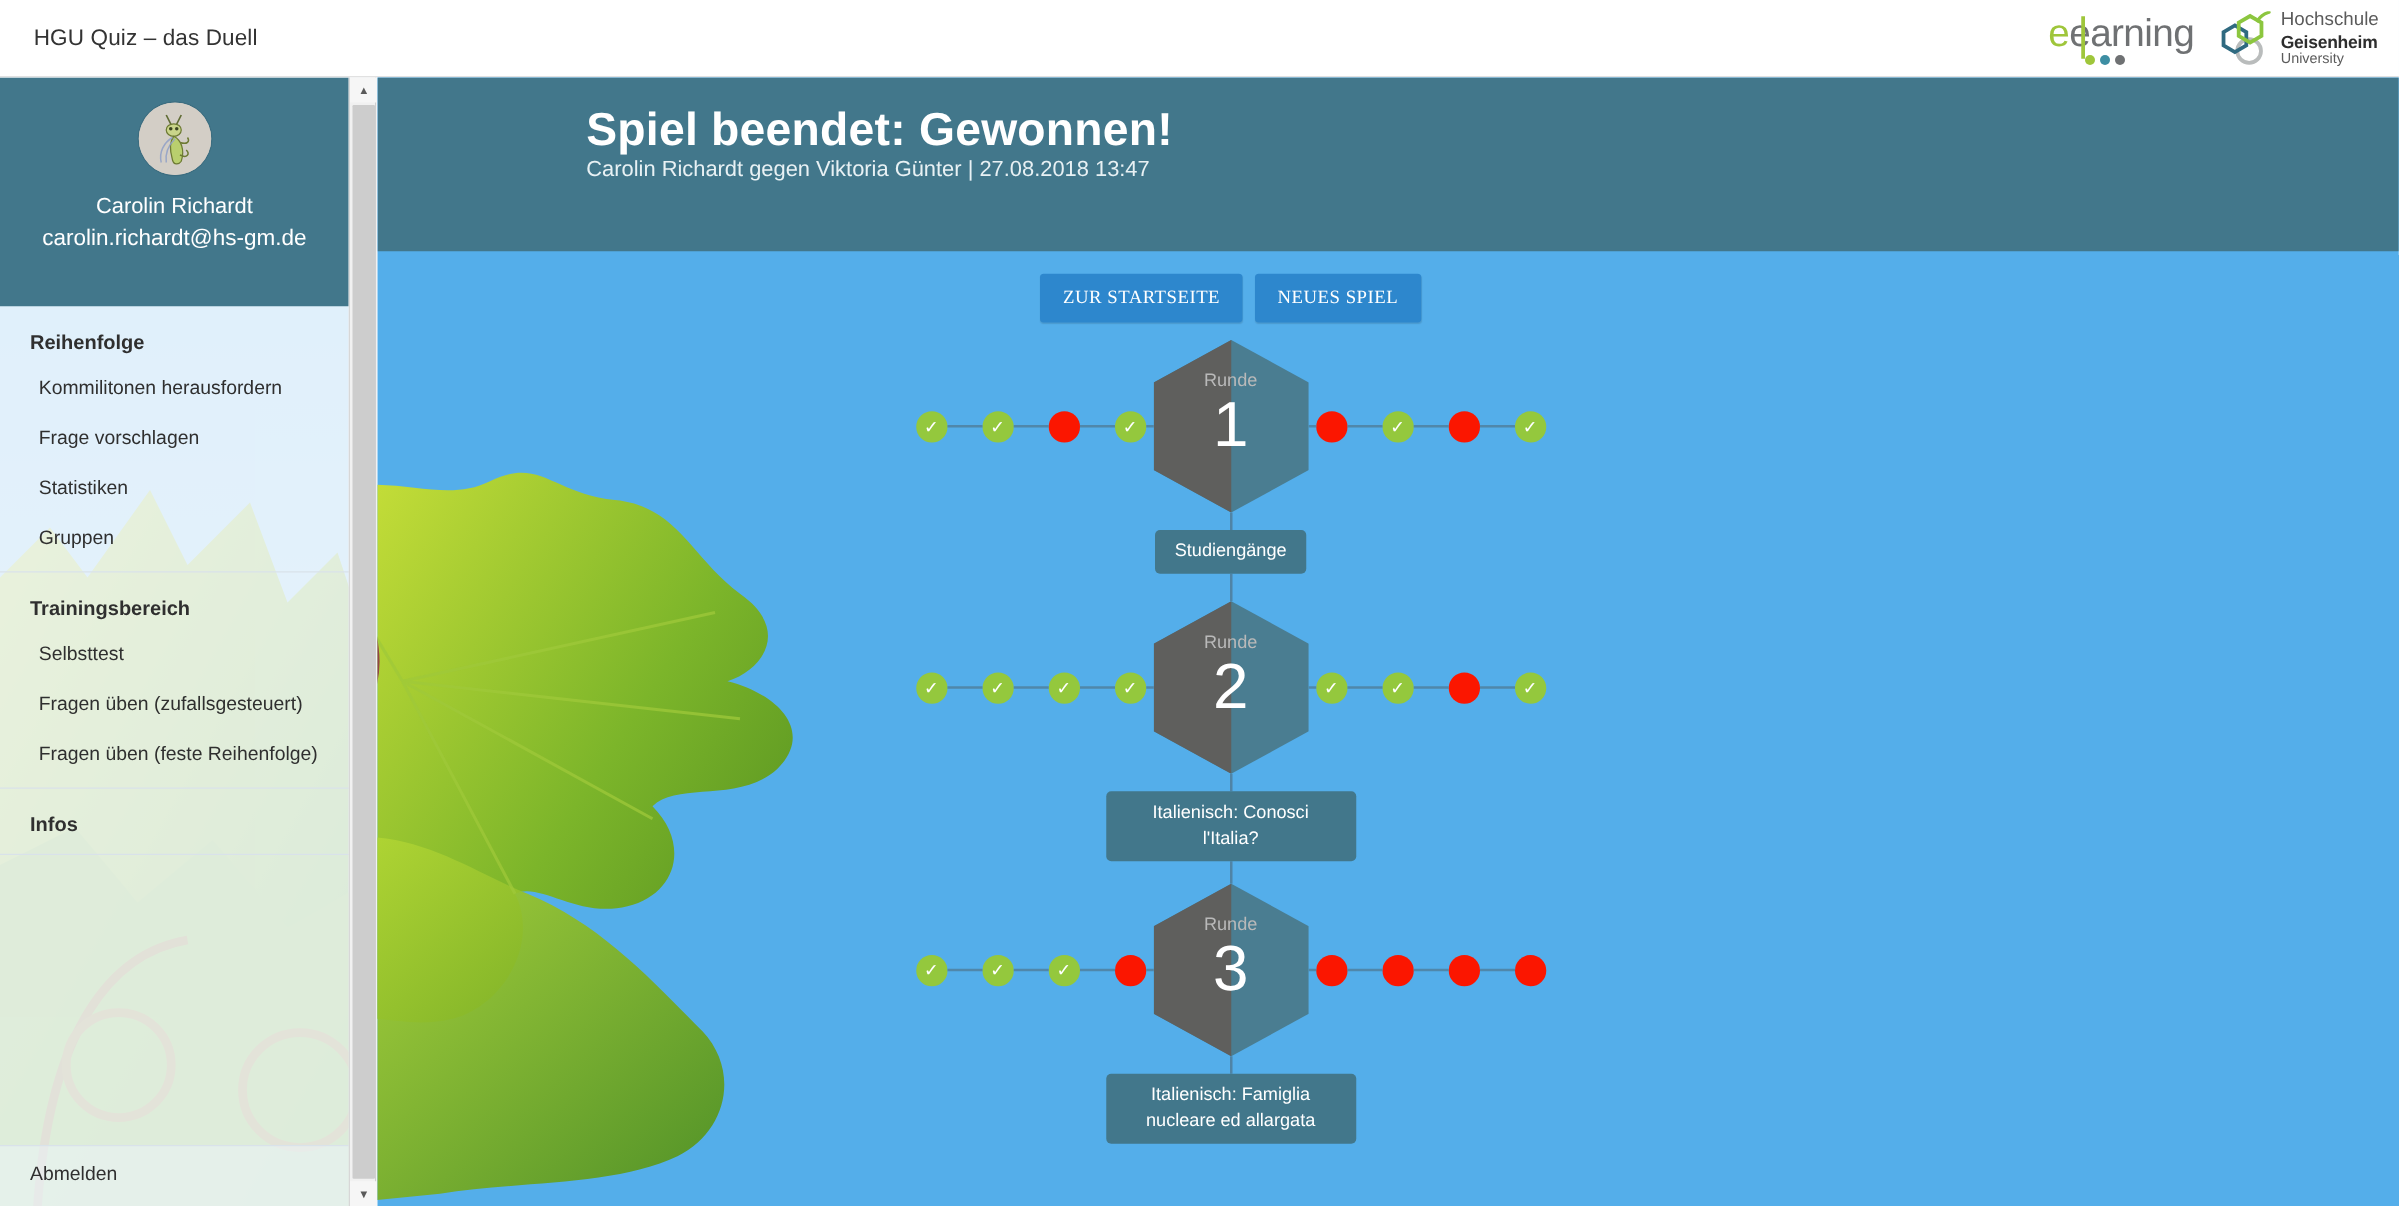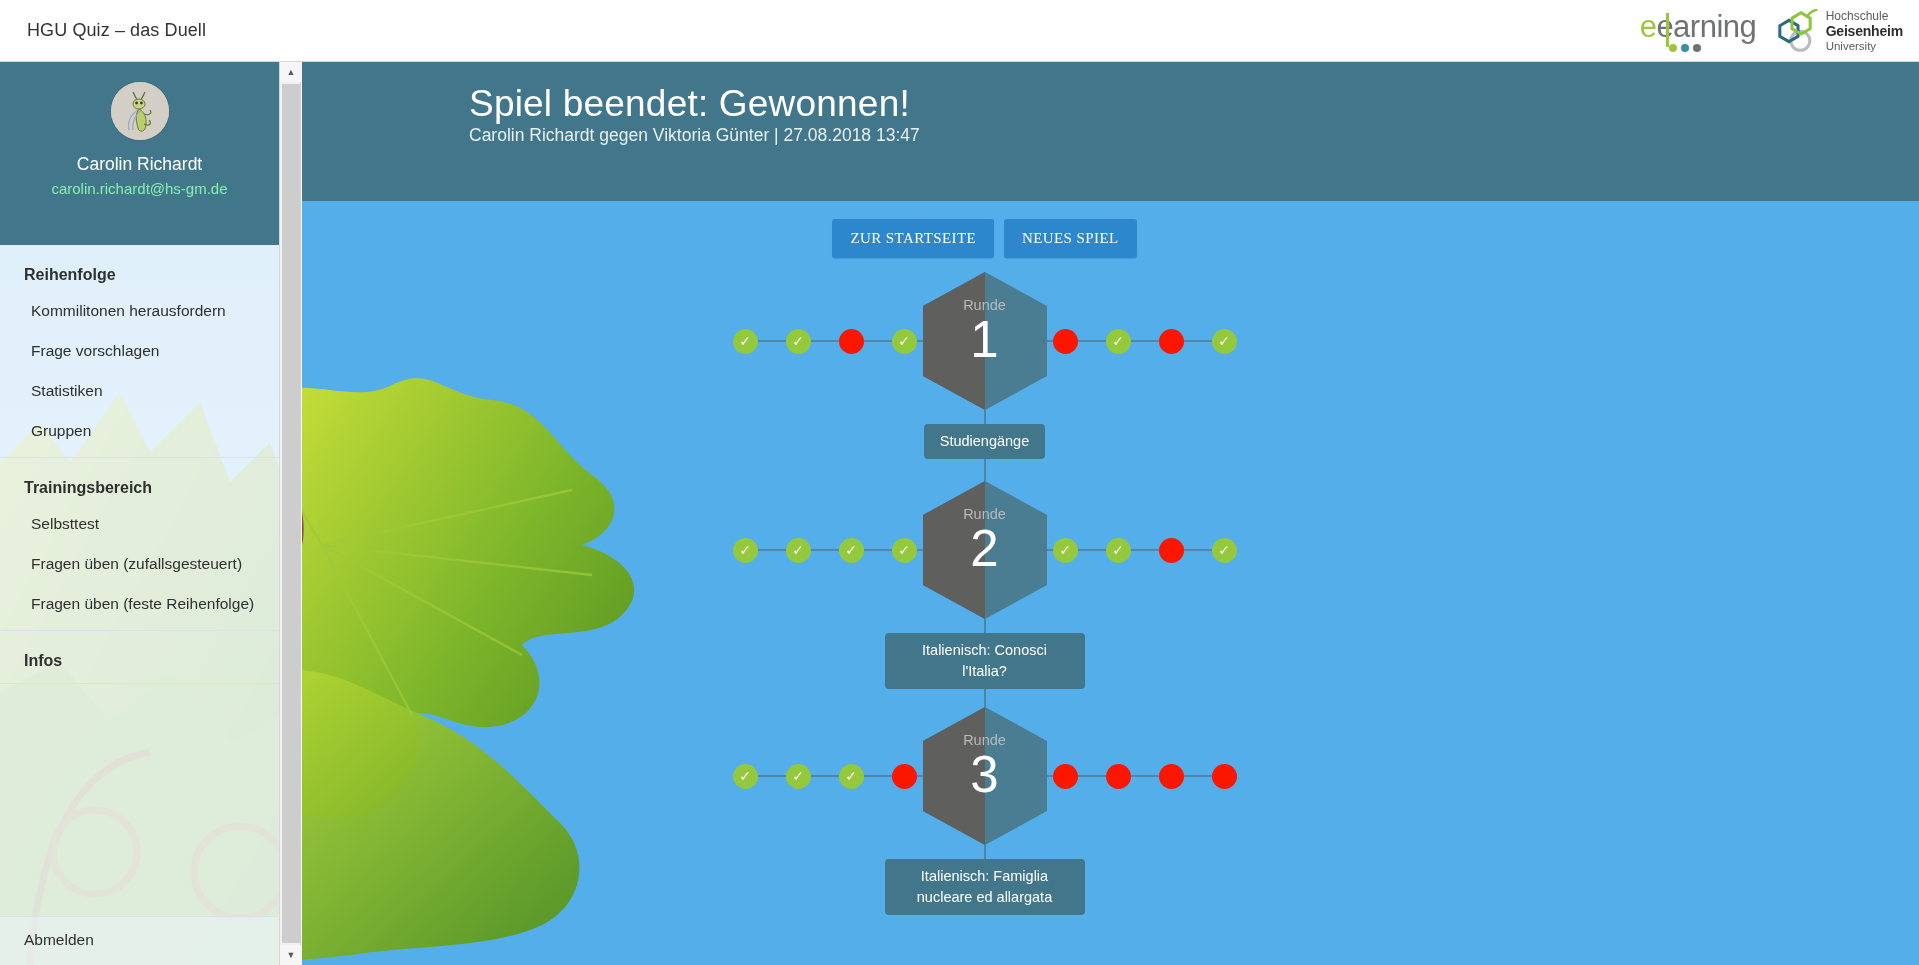--- a/index.html
+++ b/index.html
@@ -34,21 +34,21 @@
   .elearn-logo .el-rest { color:#6f7173; }
   .elearn-logo .el-bar {
     position:absolute; left:26px; top:4px; width:3px; height:34px; background:#9fc63b;
   }
   .elearn-logo .dots { position:absolute; left:29px; top:35px; display:flex; gap:4px; }
   .elearn-logo .dots i { width:8px; height:8px; border-radius:50%; display:block; }
 
   .hgu-logo { display:flex; align-items:center; gap:8px; }
   .hgu-mark { width:46px; height:44px; }
   .hgu-text { line-height:1.18; }
-  .hgu-text .l1 { font-size:12px; color:#5b5b5b; }
+  .hgu-text .l1 { font-size:15px; color:#5b5b5b; }
   .hgu-text .l2 { font-size:14px; font-weight:bold; color:#2e2e2e; letter-spacing:-.2px; }
   .hgu-text .l3 { font-size:11.5px; color:#5b5b5b; }
 
   
   #sidebar {
     position: absolute; left: 0; top: 62px;
     width: 297px; height: 903px;
     overflow: hidden;
     background: #eef6fd;
   }
@@ -63,21 +63,21 @@
     background:#42778b; height:183px; width:279px;
     display:flex; flex-direction:column; align-items:center;
     padding-top:20px;
   }
   #avatar {
     width:58px; height:58px; border-radius:50%;
     overflow:hidden; background:#cfcbc4;
     box-shadow:0 0 0 1px rgba(0,0,0,.08);
   }
   #profile-name { color:#ffffff; font-size:17.5px; margin-top:14px; }
-  #profile-email { color:#86efac; font-size:15px; margin-top:5px; }
+  #profile-email { color:#ffffff; font-size:18px; margin-top:5px; }
 
   .nav-section {
     position:relative;
     padding:14px 0 6px 0;
     border-bottom:1px solid #d9e2ea;
   }
   .nav-section.last { border-bottom:1px solid #d9e2ea; }
   .nav-head {
     font-size:16px; font-weight:bold; color:#2f2f2f;
     padding:7px 0 7px 24px;
@@ -123,21 +123,21 @@
     background:#54aeea;
   }
   #main-photo { position:absolute; left:-10px; bottom:0; width:660px; height:720px; }
 
   #page-head {
     position:relative; z-index:3;
     width:1617px; height:139px;
     background:#42778b;
     padding-left:167px; padding-top:21px;
   }
-  #page-title { color:#ffffff; font-size:37px; font-weight:normal; letter-spacing:.2px; }
+  #page-title { color:#ffffff; font-size:37px; font-weight:bold; letter-spacing:.2px; }
   #page-sub { color:#e8f1f4; font-size:17.5px; margin-top:0; }
 
   #actions {
     position:relative; z-index:3;
     display:flex; gap:10px; justify-content:center;
     margin-top:18px; padding-right:252px;
   }
   .btn {
     background:#2d87cd; color:#ffffff;
     border:none; border-radius:3px;

